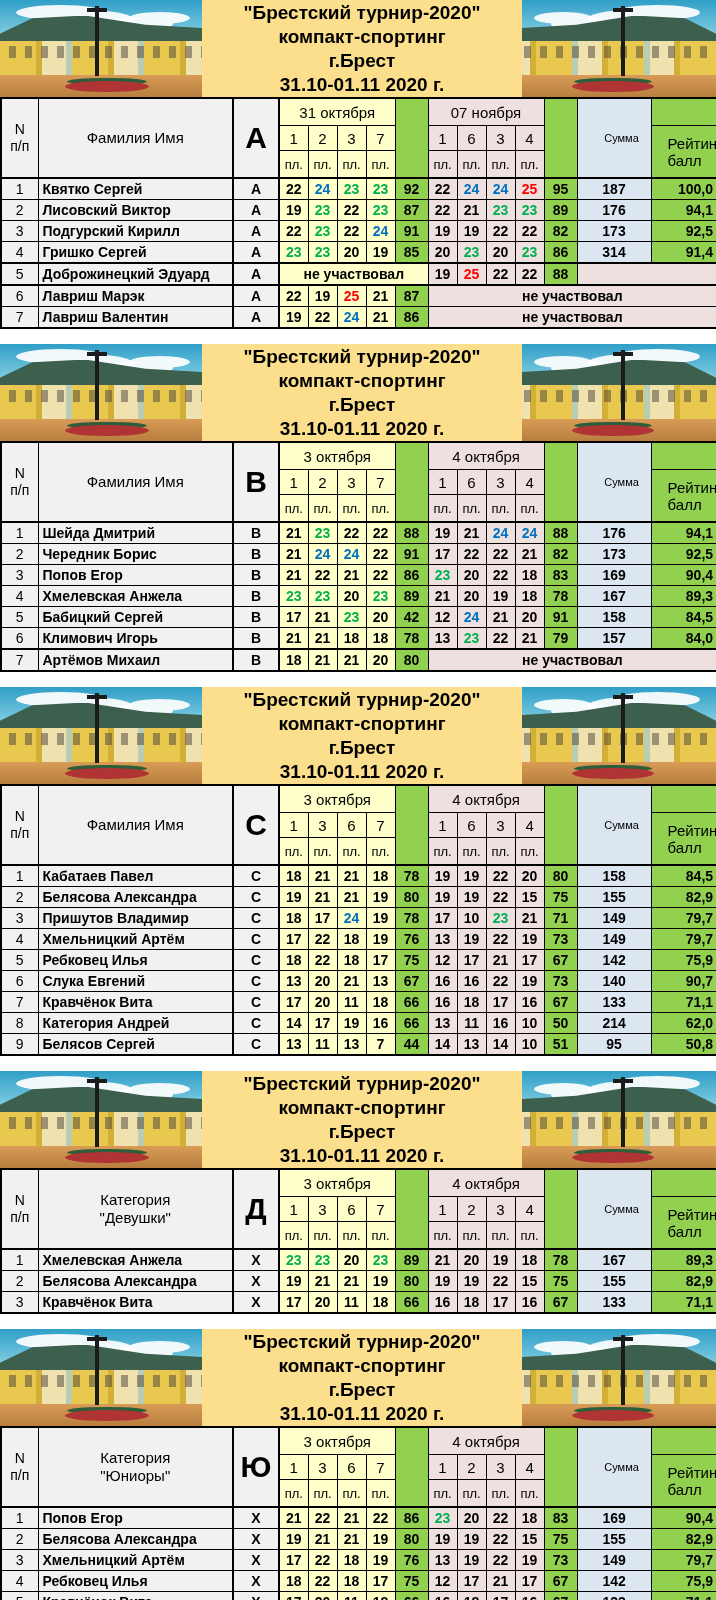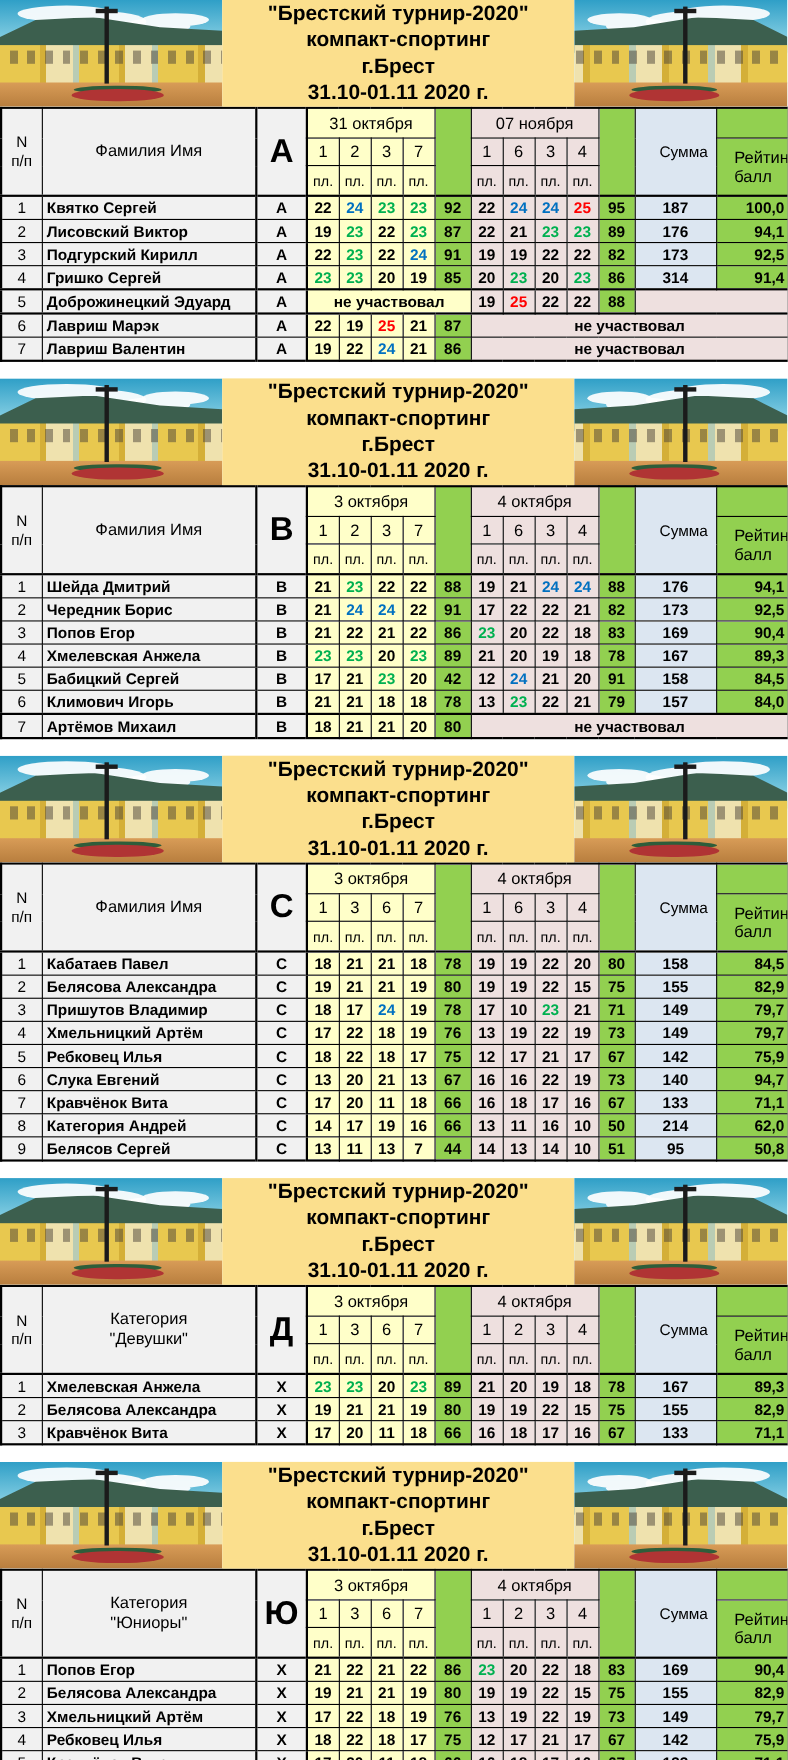--- a/index.html
+++ b/index.html
@@ -36,21 +36,21 @@
   .grayc{background:#f1f1f1;}
   .y{background:#ffffc9;}
   .p{background:#eee0df;}
   .g{background:#92d050;}
   .lav{background:#dce6f1;}
   .numh{font-size:14px;line-height:17px;}
   .nameh{font-size:15px;line-height:18px;}
   .letterh{font-size:30px;font-weight:bold;}
   .letterh,td.cat{border-left:2px solid #000;border-right:2px solid #000;}
   .dayh{font-size:15px;}
-  .sumh{font-size:14px;padding-left:15px;}
+  .sumh{font-size:11px;padding-left:15px;}
   .rhdr{font-size:14px;text-align:left;padding-left:16px;line-height:17px;}
   td.num{font-weight:normal;}
   td.name{text-align:left;padding-left:4px;}
   td.rating{text-align:right;padding-right:3px;}
   td.np{font-weight:bold;}
 </style>
 </head>
 <body>
 
 <div id="root">
@@ -644,21 +644,21 @@
             <td class="y">20</td>
             <td class="y">21</td>
             <td class="y">13</td>
             <td class="g">67</td>
             <td class="p">16</td>
             <td class="p">16</td>
             <td class="p">22</td>
             <td class="p">19</td>
             <td class="g">73</td>
             <td class="lav">140</td>
-            <td class="rating g">94,7</td>
+            <td class="rating g">90,7</td>
           </tr>
           <tr>
             <td class="num grayc">7</td>
             <td class="name grayc">Кравчёнок Вита</td>
             <td class="cat grayc">С</td>
             <td class="y">17</td>
             <td class="y">20</td>
             <td class="y">11</td>
             <td class="y">18</td>
             <td class="g">66</td>

